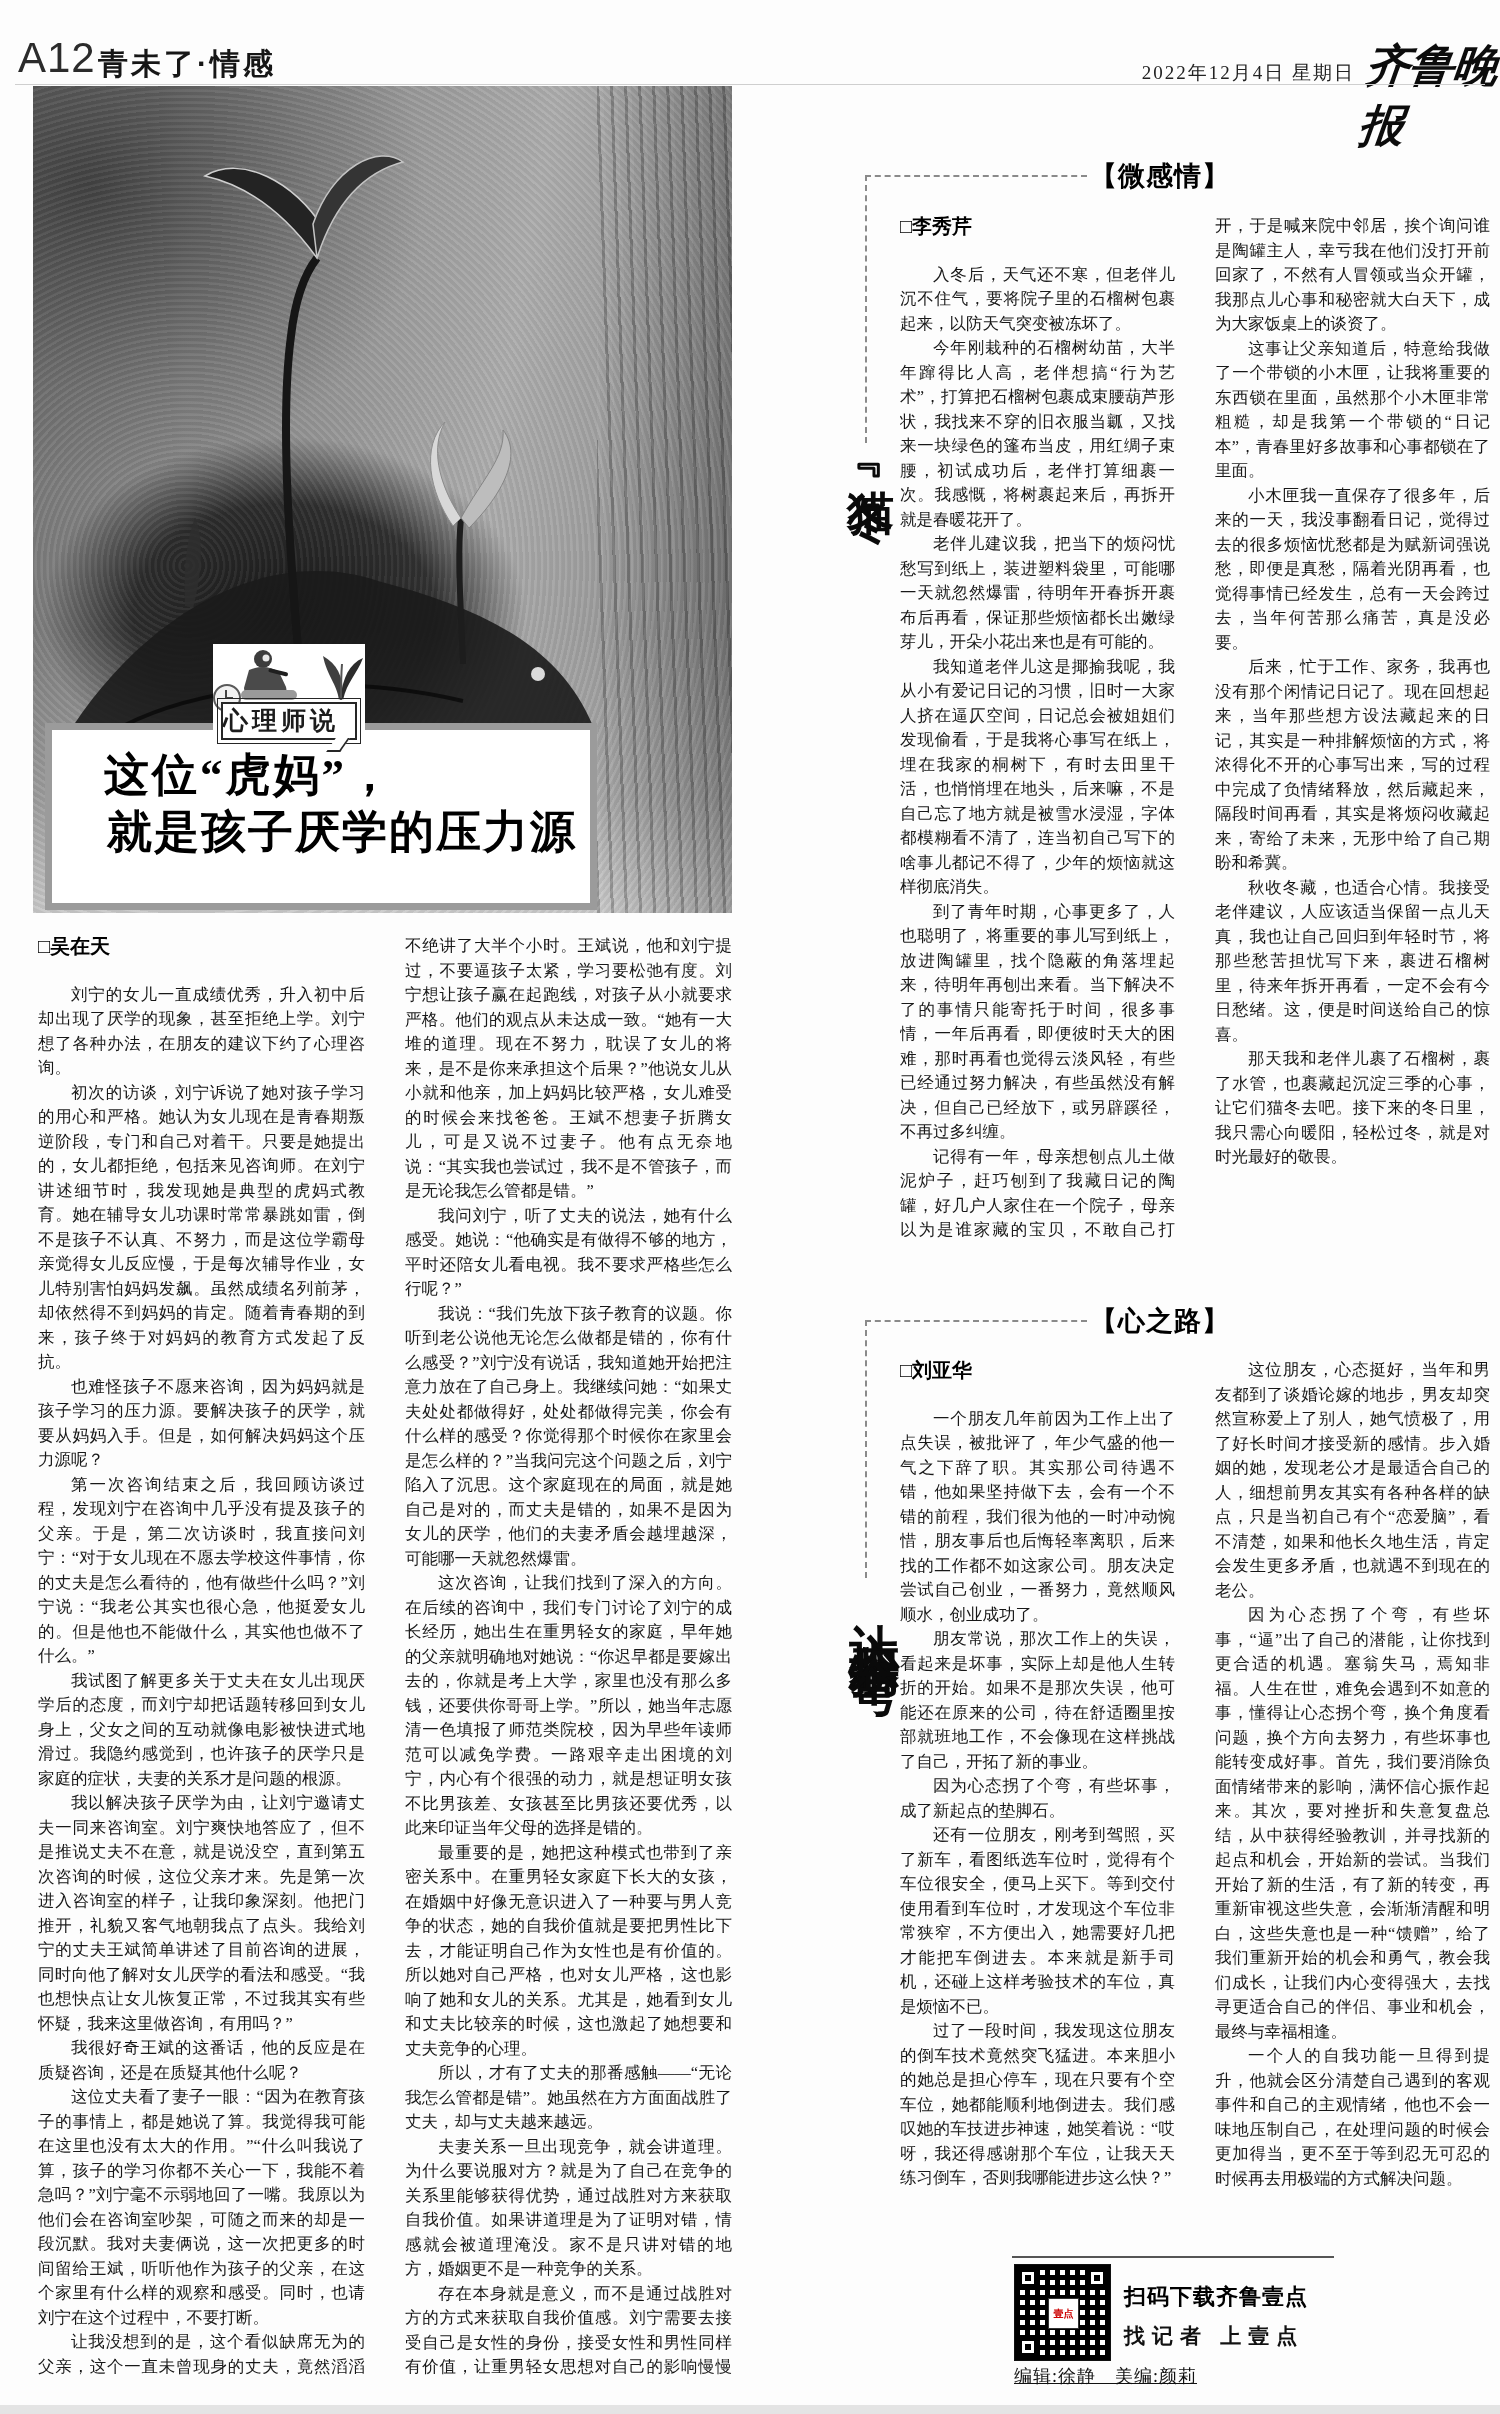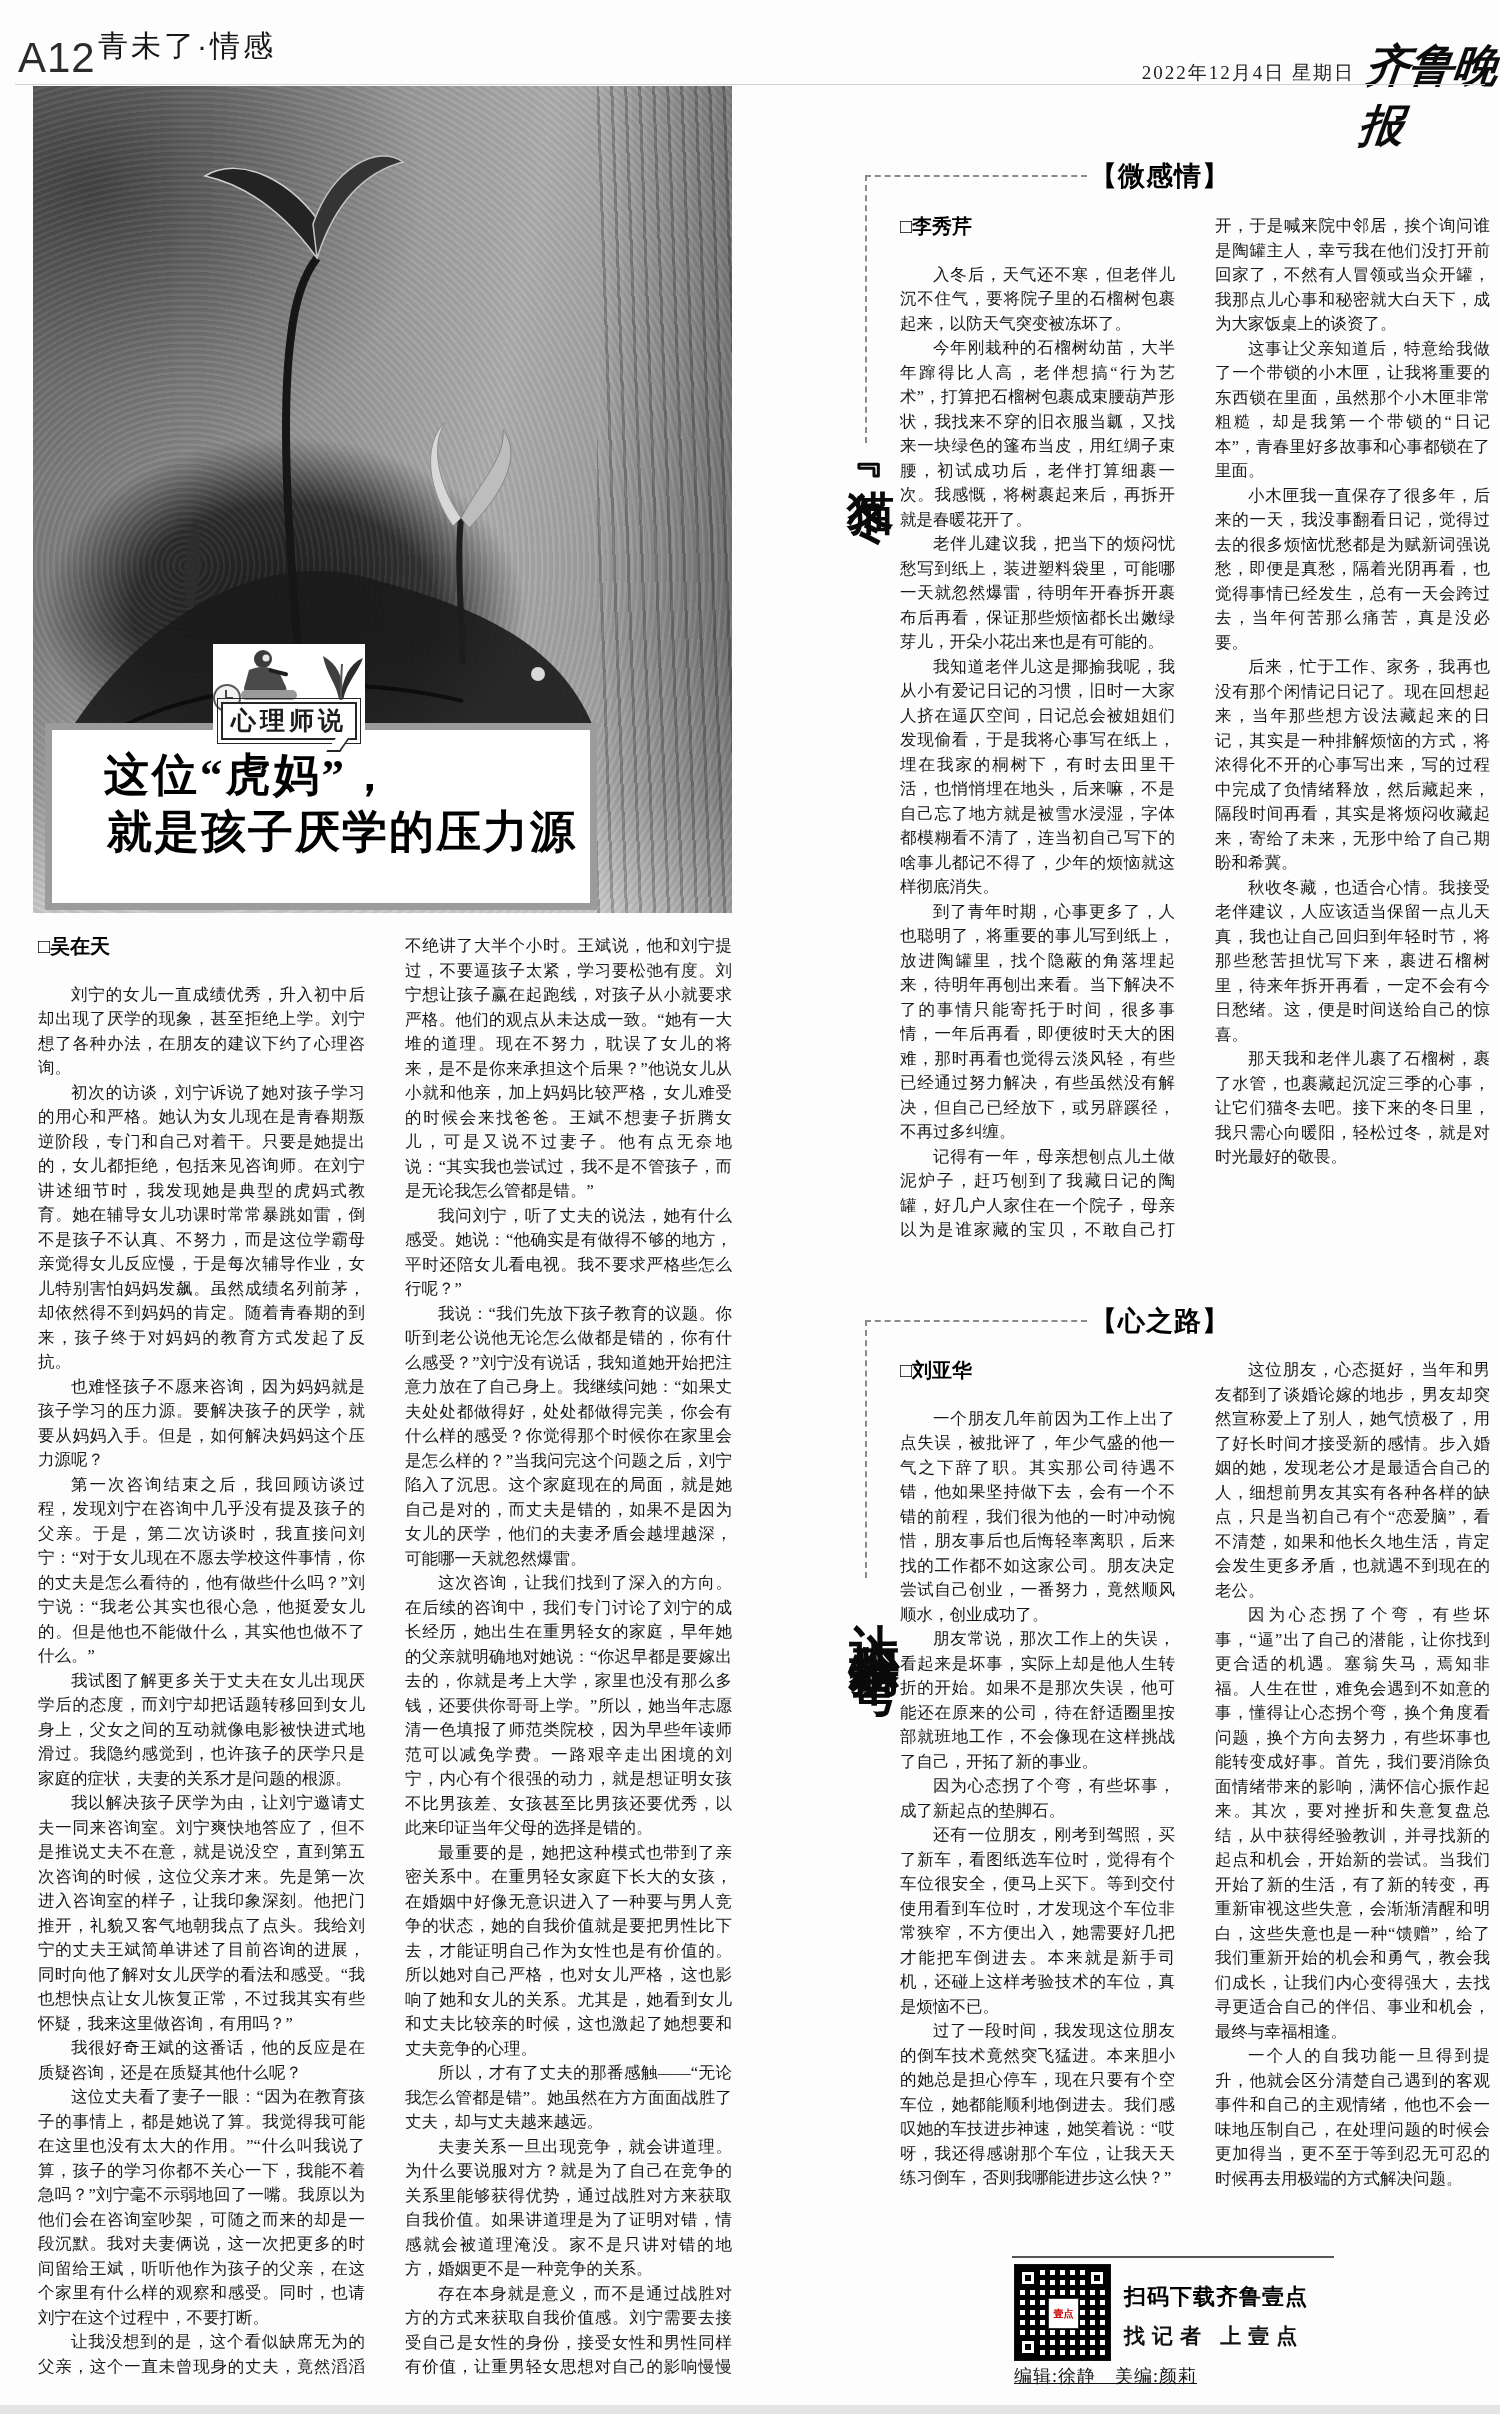--- a/index.html
+++ b/index.html
@@ -1,22 +1,22 @@
 <!DOCTYPE html>
 <html><head>
 <meta charset="utf-8">
 <style>
   html,body{margin:0;padding:0;background:#ffffff;}
   .page{position:relative;width:1500px;height:2414px;background:#fdfdfd;overflow:hidden;
         font-family:"Liberation Serif","DejaVu Serif",serif;color:#1c1c1c;}
   
   .hdr-a12{position:absolute;left:18px;top:34px;font-family:"Liberation Sans","DejaVu Sans",sans-serif;
            font-size:42px;font-weight:500;color:#2b2b2b;letter-spacing:1px;}
-  .hdr-section{position:absolute;left:98px;top:26px;font-family:"Liberation Sans","DejaVu Sans",sans-serif;
-           font-size:30px;font-weight:normal;color:#161616;letter-spacing:3px;}
+  .hdr-section{position:absolute;left:98px;top:44px;font-family:"Liberation Sans","DejaVu Sans",sans-serif;
+           font-size:30px;font-weight:bold;color:#161616;letter-spacing:3px;}
   .hdr-date{position:absolute;left:1140px;top:60px;width:215px;text-align:right;
            font-size:19px;color:#222;letter-spacing:2px;}
   .hdr-masthead{position:absolute;left:1362px;top:36px;font-size:45px;font-weight:bold;
            font-style:italic;letter-spacing:-1px;color:#0c0c0c;transform:skewX(-6deg);}
   .hdr-rule{position:absolute;left:15px;top:84px;width:1470px;height:0;border-top:1px solid #cfcfcf;}
   
   .photo{position:absolute;left:33px;top:86px;width:699px;height:827px;overflow:hidden;
      background:
        linear-gradient(to top, rgba(205,205,205,.95) 0%, rgba(180,180,180,.55) 14%, rgba(150,150,150,0) 34%),
        radial-gradient(ellipse 48% 30% at 36% 64%, rgba(16,16,16,.92) 0%, rgba(28,28,28,.85) 45%, rgba(60,60,60,0) 72%),
@@ -33,21 +33,21 @@
      border:7px solid #9b9b9b;box-sizing:border-box;padding:18px 0 0 14px;}
   .f-title-l1{font-size:45px;font-weight:900;letter-spacing:3px;margin-left:38px;line-height:1.2;color:#000;}
   .f-title-l2{font-size:45px;font-weight:900;letter-spacing:2px;line-height:1.35;color:#000;margin-left:41px;}
   
   .badge{position:absolute;left:213px;top:644px;width:152px;height:100px;background:#fff;z-index:5;}
   .clock-icon{position:absolute;left:0px;top:40px;width:24px;height:24px;border:2px solid #5a5a5a;
      border-radius:50%;background:#f2f2f2;}
   .clock-icon::before{content:"";position:absolute;left:10px;top:4px;width:2px;height:8px;background:#444;}
   .clock-icon::after{content:"";position:absolute;left:11px;top:11px;width:7px;height:2px;background:#444;}
   .badge-label{position:absolute;left:8px;top:58px;width:132px;height:34px;border:2px solid #262626;
-     outline:1px solid #262626;outline-offset:3px;background:#fff;text-align:center;
+     outline:1px solid #262626;outline-offset:3px;background:#fff;
      font-size:25px;font-weight:900;letter-spacing:4px;line-height:34px;}
   .badge-tail{position:absolute;left:118px;top:94px;width:12px;height:12px;background:#fff;
      border-right:2px solid #262626;border-bottom:2px solid #262626;transform:skewX(-35deg);}
   
   .flow{position:absolute;column-gap:40px;column-fill:auto;overflow:hidden;
         text-align:justify;color:#181818;}
   .flow p{margin:0;text-indent:2em;}
   .feature-flow{left:38px;top:934px;width:694px;height:1462px;column-count:2;
         font-size:16.5px;line-height:24.5px;}
   .micro-flow{left:900px;top:214px;width:590px;height:1044px;column-count:2;

